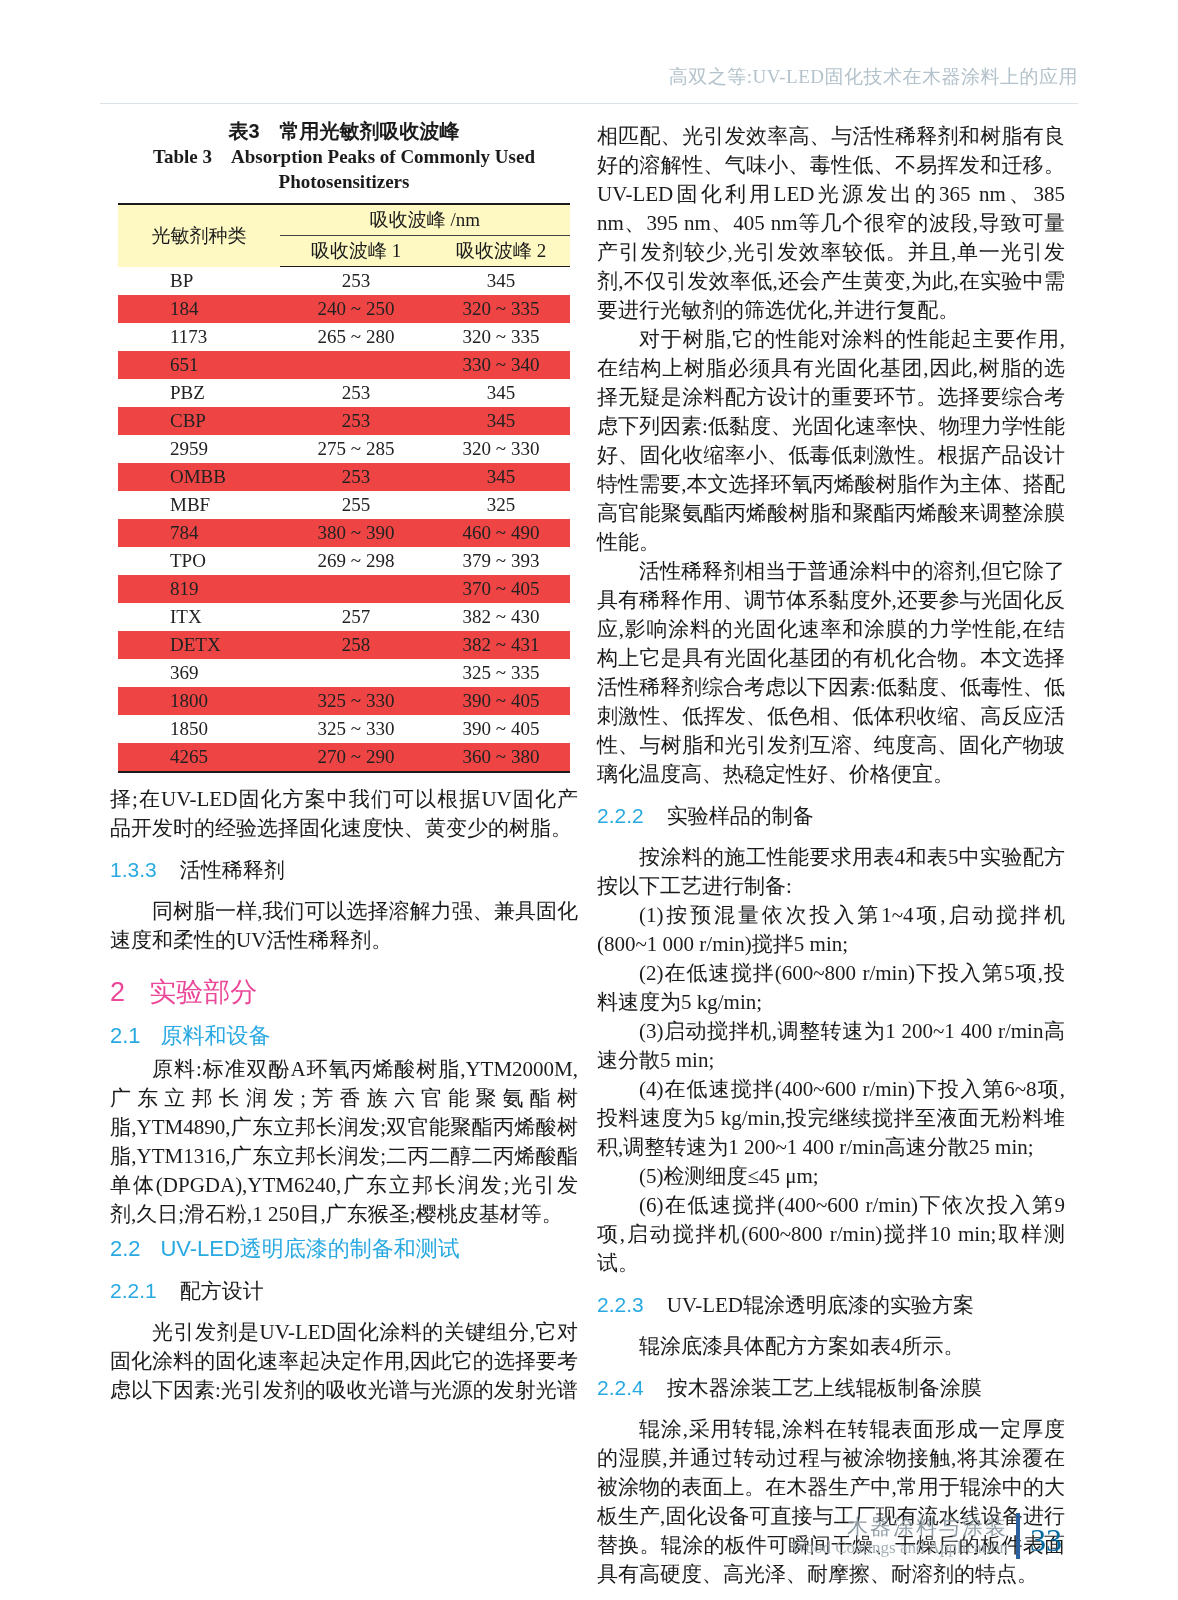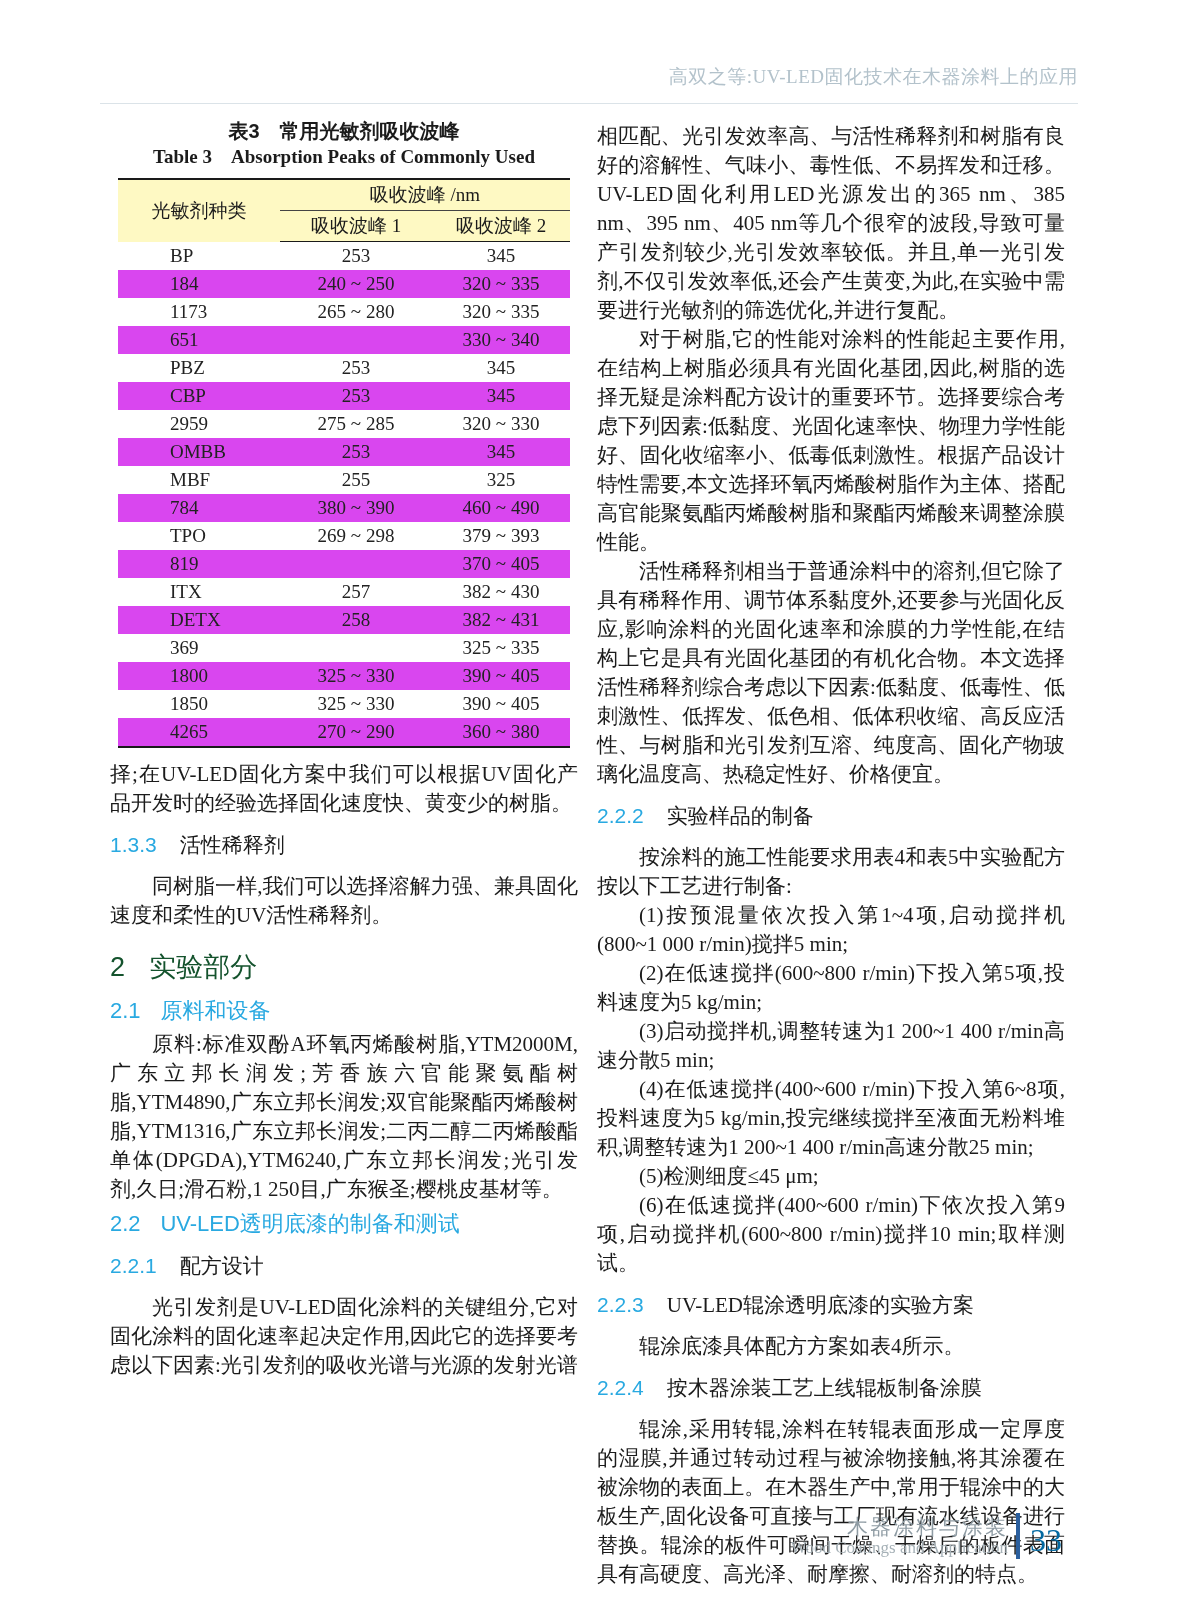--- a/index.html
+++ b/index.html
@@ -18,29 +18,29 @@
   .cap-en{font-weight:bold;font-size:19px;text-align:center;line-height:25px;}
   
   table.t3{border-collapse:collapse;width:452px;margin:9px auto 0 8px;
     border-top:2px solid #1a1a1a;border-bottom:2px solid #1a1a1a;font-size:19px;}
   table.t3 thead{background:#fef9c3;}
   table.t3 th{font-weight:normal;font-size:19px;padding:0;height:30px;text-align:center;}
   table.t3 .th-group{border-bottom:1px solid #444;}
   table.t3 thead tr:last-child th{border-bottom:1.5px solid #1a1a1a;}
   table.t3 td{height:28px;padding:0;text-align:center;color:#222;}
   table.t3 td.c0{text-align:left;padding-left:52px;}
-  table.t3 tr.alt{background:#d946ef;}
+  table.t3 tr.alt{background:#ef4444;}
   table.t3 col.w0{width:162px;} table.t3 col.w1{width:152px;} table.t3 col.w2{width:138px;}
   
   .blocks{margin-top:12px;}
   .col2 .blocks{margin-top:4px;}
   .para{font-size:21px;line-height:29px;text-align:justify;text-indent:2em;margin:0;}
   .para.noind{text-indent:0;}
   .para sup{font-size:12px;line-height:0;}
-  .h1{font-family:"Liberation Sans","DejaVu Sans",sans-serif;color:#14532d;font-size:27px;
+  .h1{font-family:"Liberation Sans","DejaVu Sans",sans-serif;color:#ec4899;font-size:27px;
       line-height:34px;margin:20px 0 12px 0;}
   .h1 .hnum{margin-right:0.9em;}
   .h2{font-family:"Liberation Sans","DejaVu Sans",sans-serif;color:#29a9e1;font-size:22px;
       line-height:30px;margin:5px 0 4px 0;}
   .h2 .hnum{margin-right:0.9em;}
   .h3{font-size:21px;line-height:30px;margin:12px 0;}
   .h3 .hnum{font-family:"Liberation Sans","DejaVu Sans",sans-serif;color:#29a9e1;margin-right:1.1em;}
   
   .footer{position:absolute;top:1512px;right:116px;display:flex;align-items:center;}
   .f-text{text-align:right;}
@@ -55,20 +55,21 @@
 <div class="page">
 
   <div class="running-head">高双之等:UV-LED固化技术在木器涂料上的应用</div>
   <div class="head-rule"></div>
 
   <div class="columns">
 
     <div class="col col1">
       <div class="cap-cn">表3　常用光敏剂吸收波峰</div>
       <div class="cap-en">Table 3　Absorption Peaks of Commonly Used</div>
+      <div class="cap-en">Photosensitizers</div>
 
       <table class="t3">
         <colgroup>
             <col class="w0">
             <col class="w1">
             <col class="w2">
           </colgroup>
         <thead>
           <tr>
             <th rowspan="2">光敏剂种类</th>

